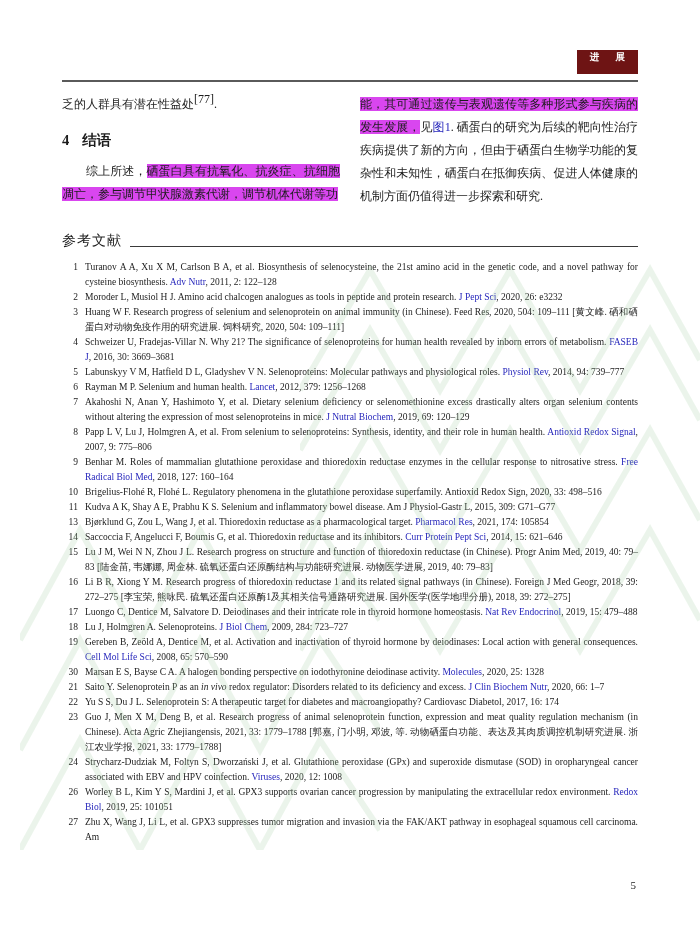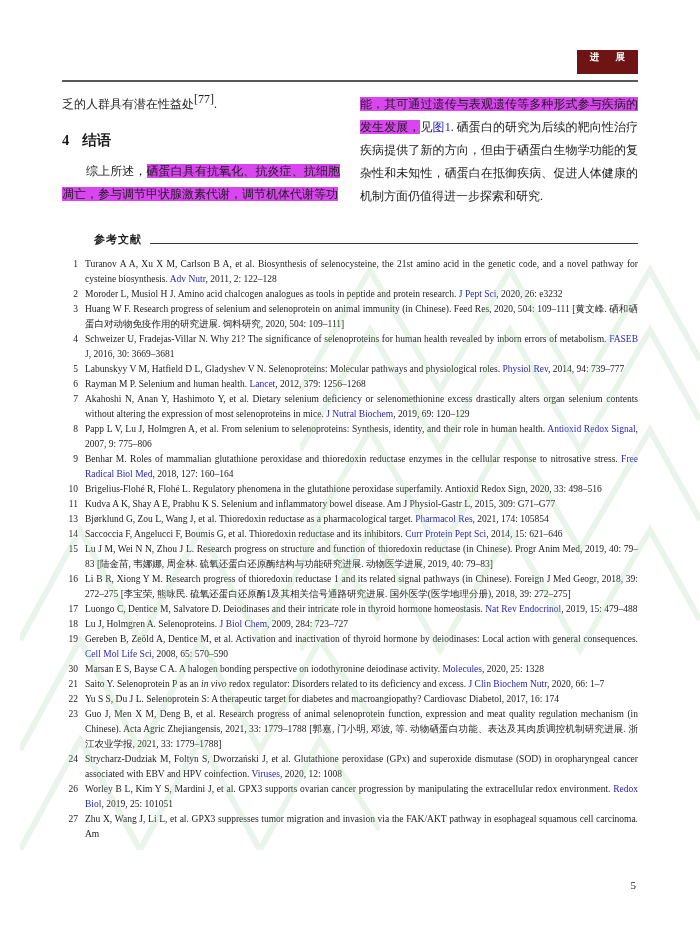--- a/index.html
+++ b/index.html
@@ -28,21 +28,21 @@
   .col { width:278px; font-size:12px; line-height:23px; text-align:justify; }
   .col p { text-align:justify; }
   mark { background:#d946ef; color:inherit; padding:0; }
   sup { font-size:12px; vertical-align:super; line-height:0; }
   .sec-heading { font-size:14.5px; font-weight:bold; margin:13px 0 8px 0; display:flex; gap:13px; }
   .indent-para { text-indent:2em; }
   .fig-link { color:#2626bb;margin-top:18px; }
 
   
   .ref-heading-row { display:flex; align-items:flex-end; margin-top:24px; }
-  .ref-heading { font-size:11px; font-weight:bold; letter-spacing:1px; white-space:nowrap;margin-left:32px; }
+  .ref-heading { font-size:14px; font-weight:normal; letter-spacing:1px; white-space:nowrap; }
   .ref-heading-rule { flex:1; border-bottom:1px solid #3a3a3a; margin-left:8px; margin-bottom:3px; }
 
   .refs { margin-top:10px; }
   .ref { display:flex; font-size:9.5px; line-height:15px; }
   .ref-num { flex:none; width:16px; text-align:right; margin-right:7px; }
   .ref-text { flex:1; text-align:justify; }
   .jlink { color:#2626bb; }
   .ital { font-style:italic; }
 
   .page-num { position:absolute; right:64px; bottom:42px; font-size:11px; }

